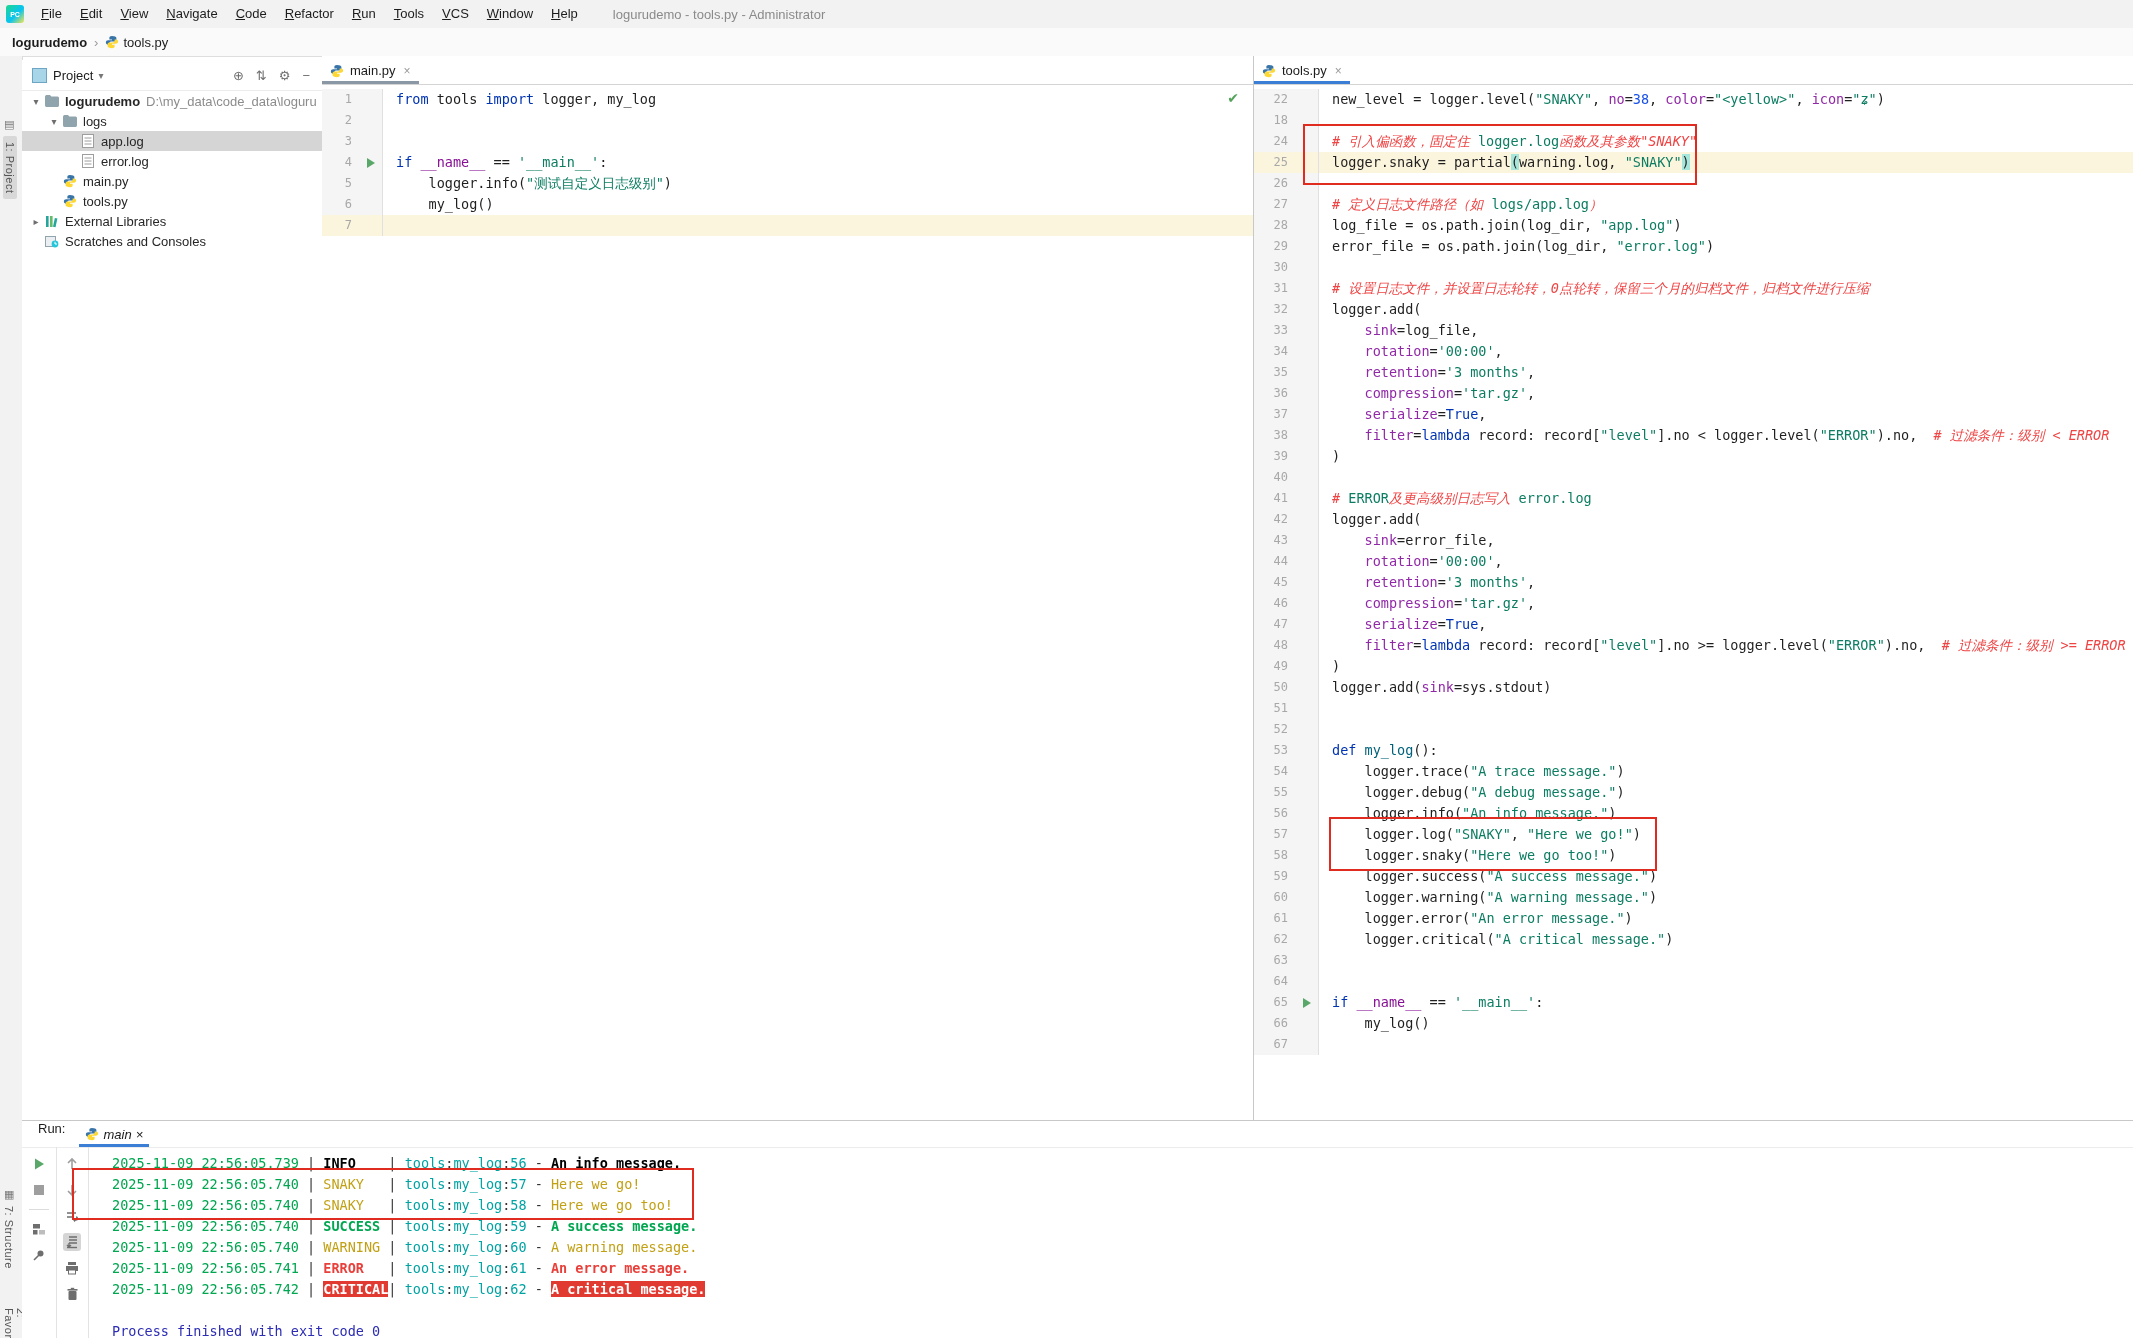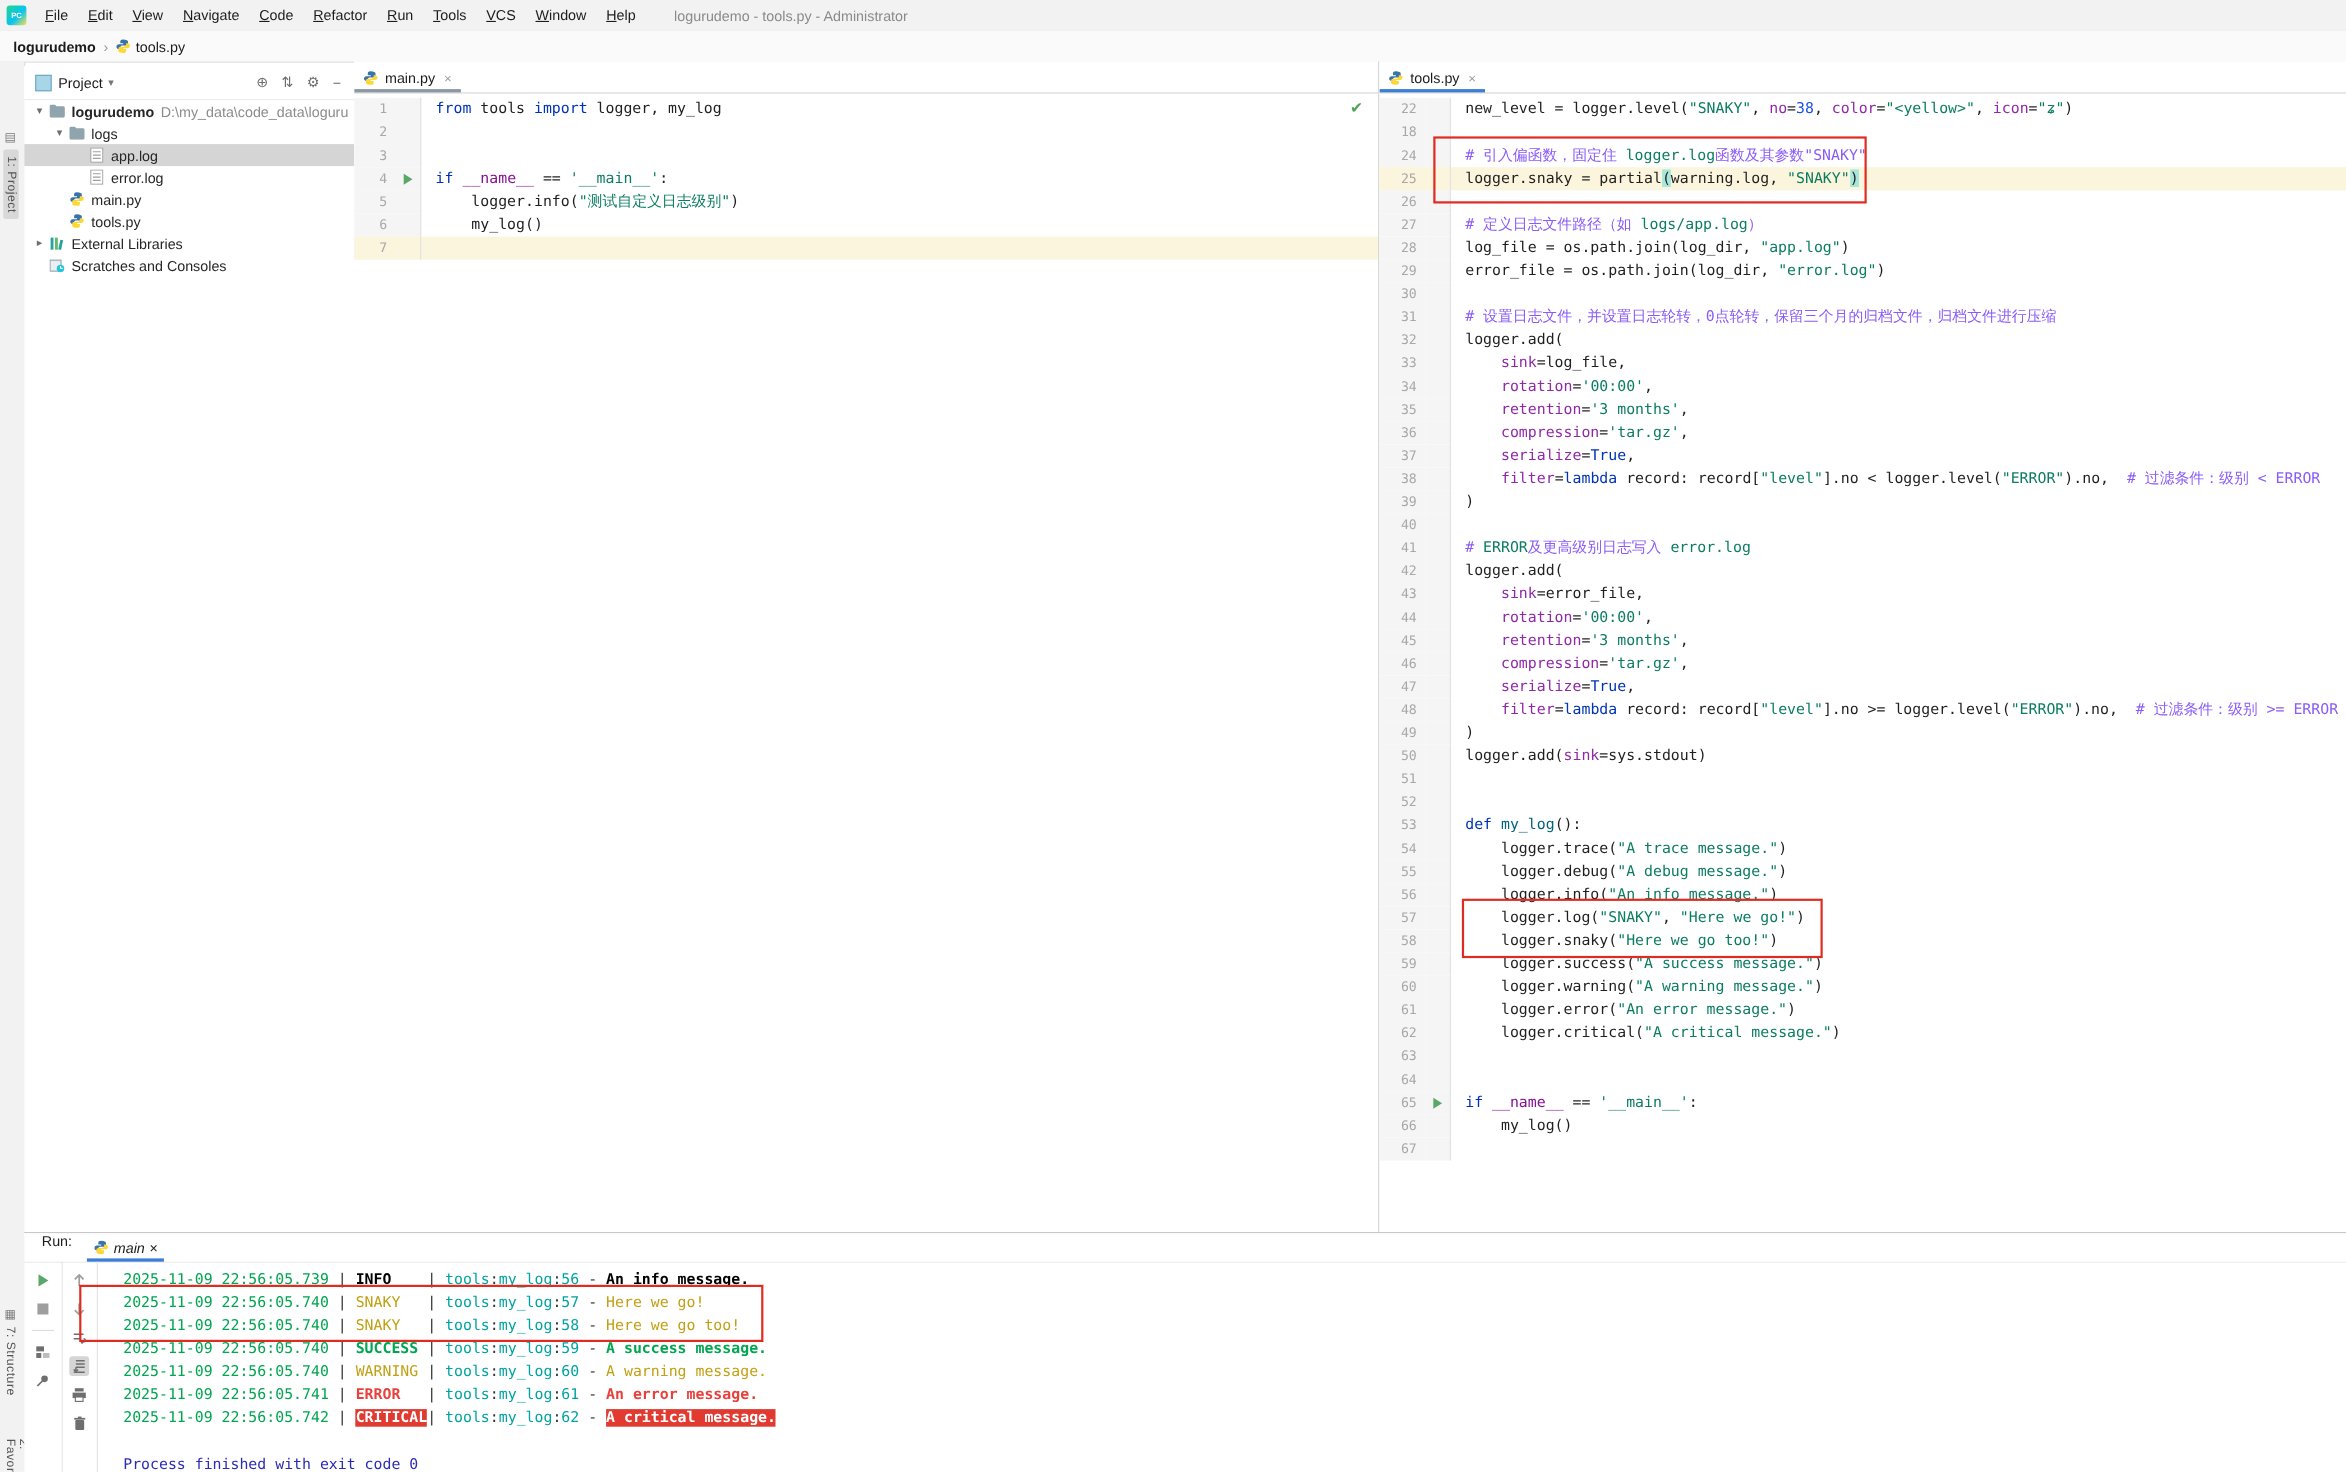--- a/index.html
+++ b/index.html
@@ -56,21 +56,21 @@
   .ed-lines{padding-top:4px;font-family:"DejaVu Sans Mono","Liberation Mono",monospace;font-size:13.5px;}
   .eline{height:21px;display:flex;align-items:center;white-space:pre;}
   .eline .lnum{width:30px;text-align:right;padding-right:8px;color:#a8a8a8;font-size:12px;flex:none;background:#f5f5f5;height:21px;line-height:21px;}
   #ed-right .lnum{width:34px;}
   .eline .licon{width:22px;flex:none;background:#f5f5f5;height:21px;border-right:1px solid #e0e0e0;display:flex;align-items:center;justify-content:center;}
   .eline .lcode{padding-left:13px;height:21px;line-height:21px;}
   .eline.caret{background:#fcf5dd;}
   .eline.caret .lnum,.eline.caret .licon{background:#fcf5dd;}
   .runarrow{width:0;height:0;border-left:8px solid #59a869;border-top:5px solid transparent;border-bottom:5px solid transparent;}
   .tok-p{color:#1f1f1f}.tok-k{color:#0033b3}.tok-s{color:#0c7d62}
-  .tok-c{color:#8b5cf6;}.tok-cc{color:#0c7d62}
+  .tok-c{color:#ef4444;font-style:italic}.tok-cc{color:#0c7d62}
   .tok-n{color:#1750eb}.tok-a{color:#9128a8}.tok-d{color:#871094}.tok-f{color:#00627a}
   .tok-hl{background:#a7e6db;color:#1f1f1f}
   .ed-check{position:absolute;top:34px;right:14px;color:#53a35a;font-size:14px;}
 
   
   #runpanel{left:22px;top:1120px;width:2111px;height:218px;background:#fff;border-top:1px solid #c8c8c8;}
   #runhead{height:26px;display:flex;align-items:flex-start;border-bottom:1px solid #ececec;}
   #runhead .run-label{font-size:13px;color:#1c1c1c;margin-left:16px;margin-right:14px;}
   .runtab{display:flex;align-items:center;gap:4px;height:26px;padding:0 6px;position:relative;font-size:13px;color:#1c1c1c;font-style:italic;}
   .runtab .underline{position:absolute;left:0;right:0;bottom:0;height:3px;background:#3a7fd5;}

